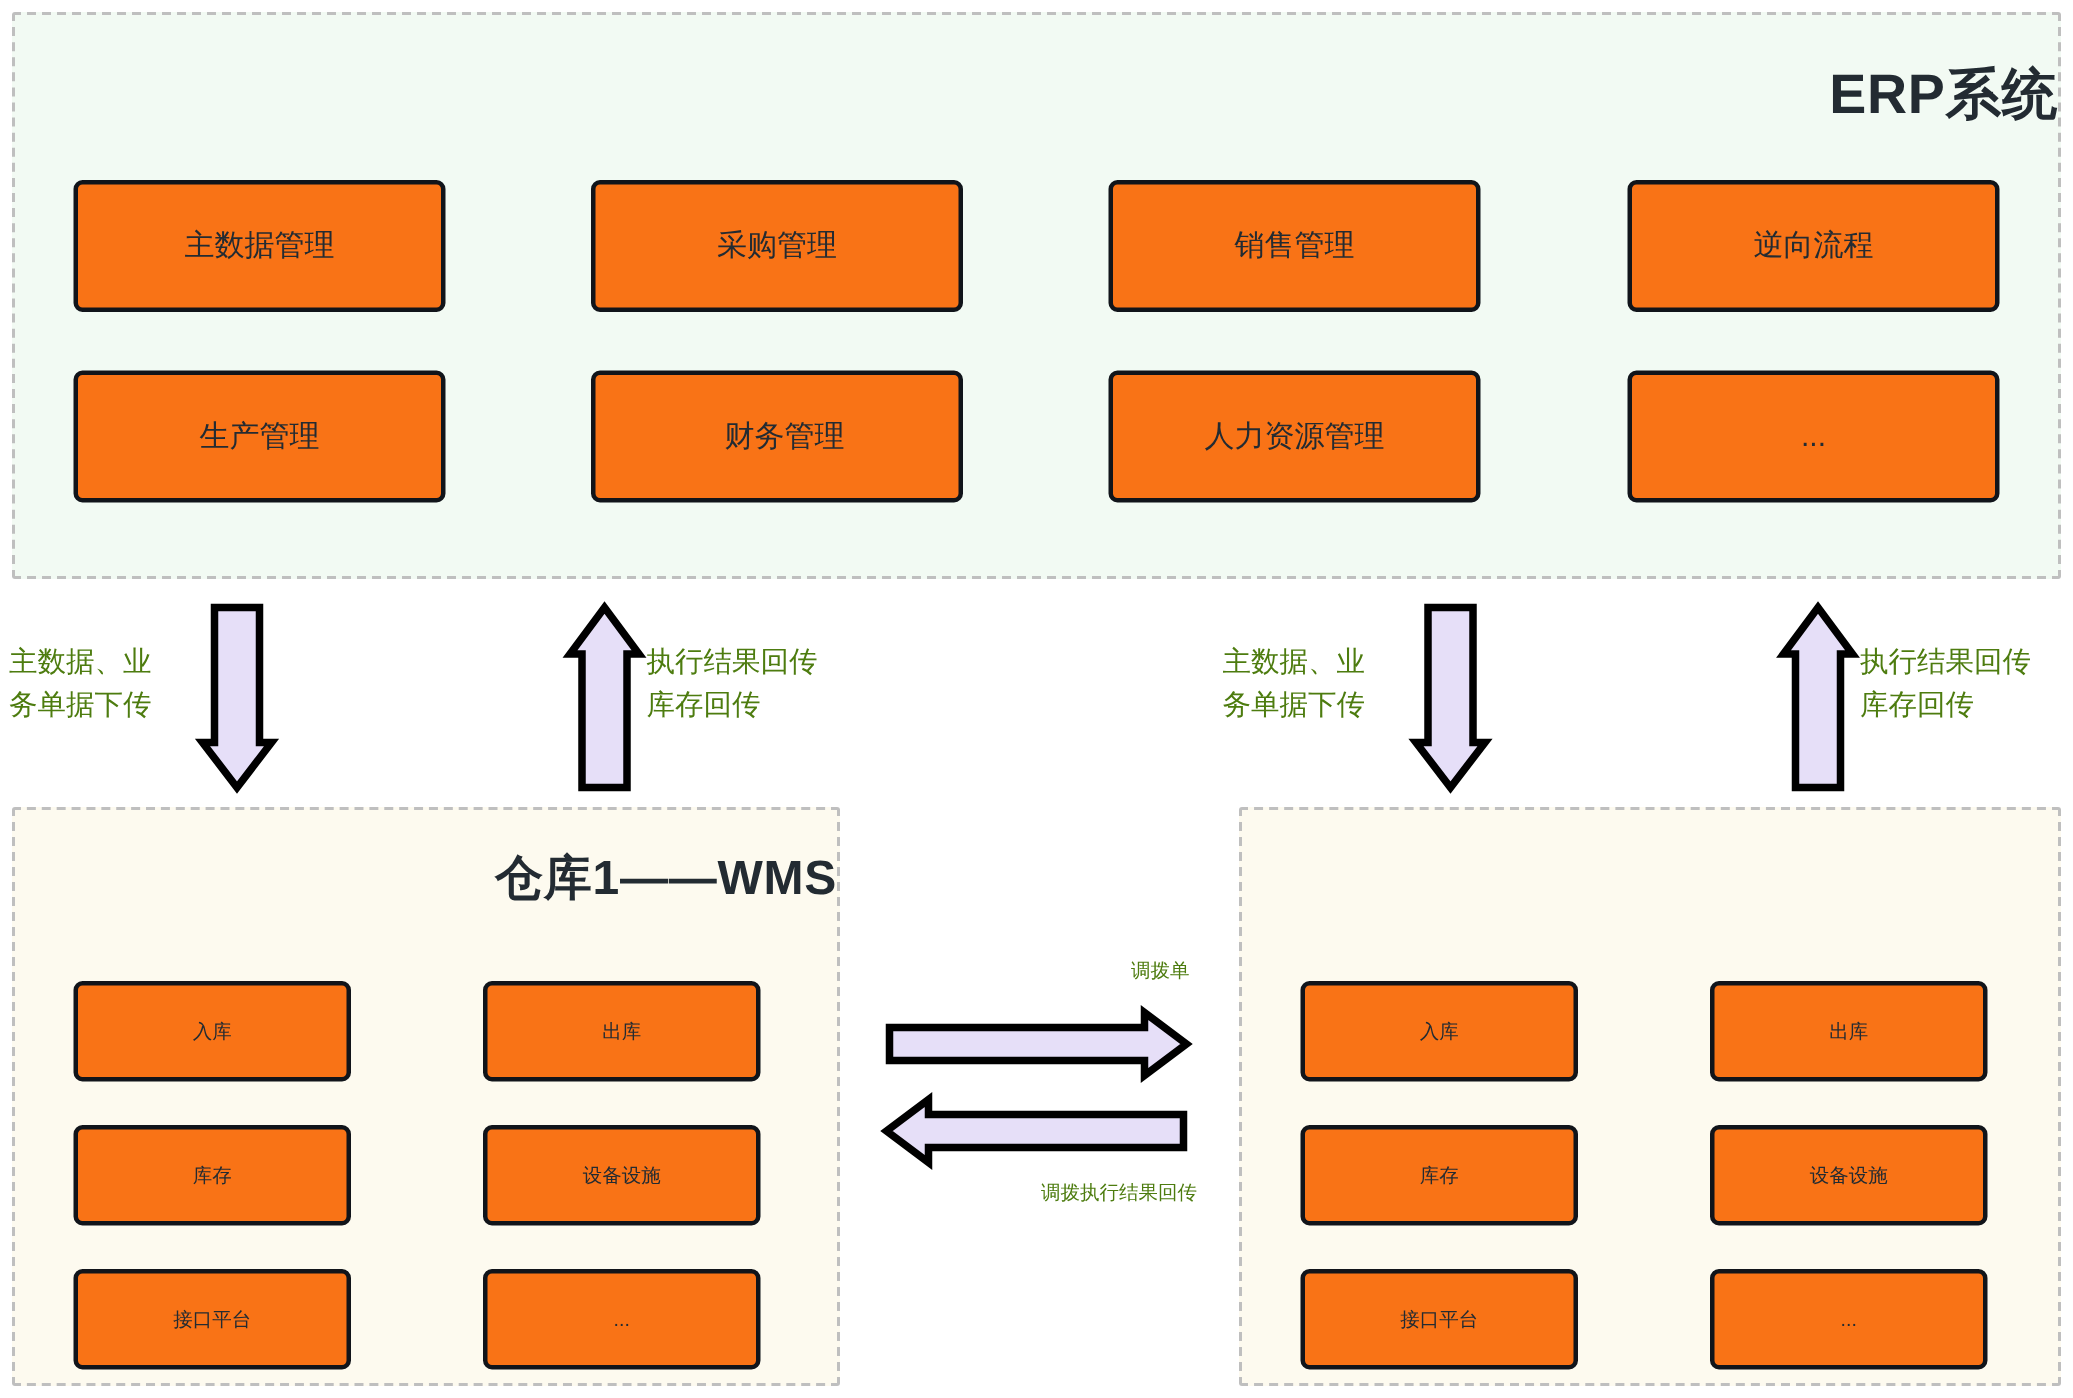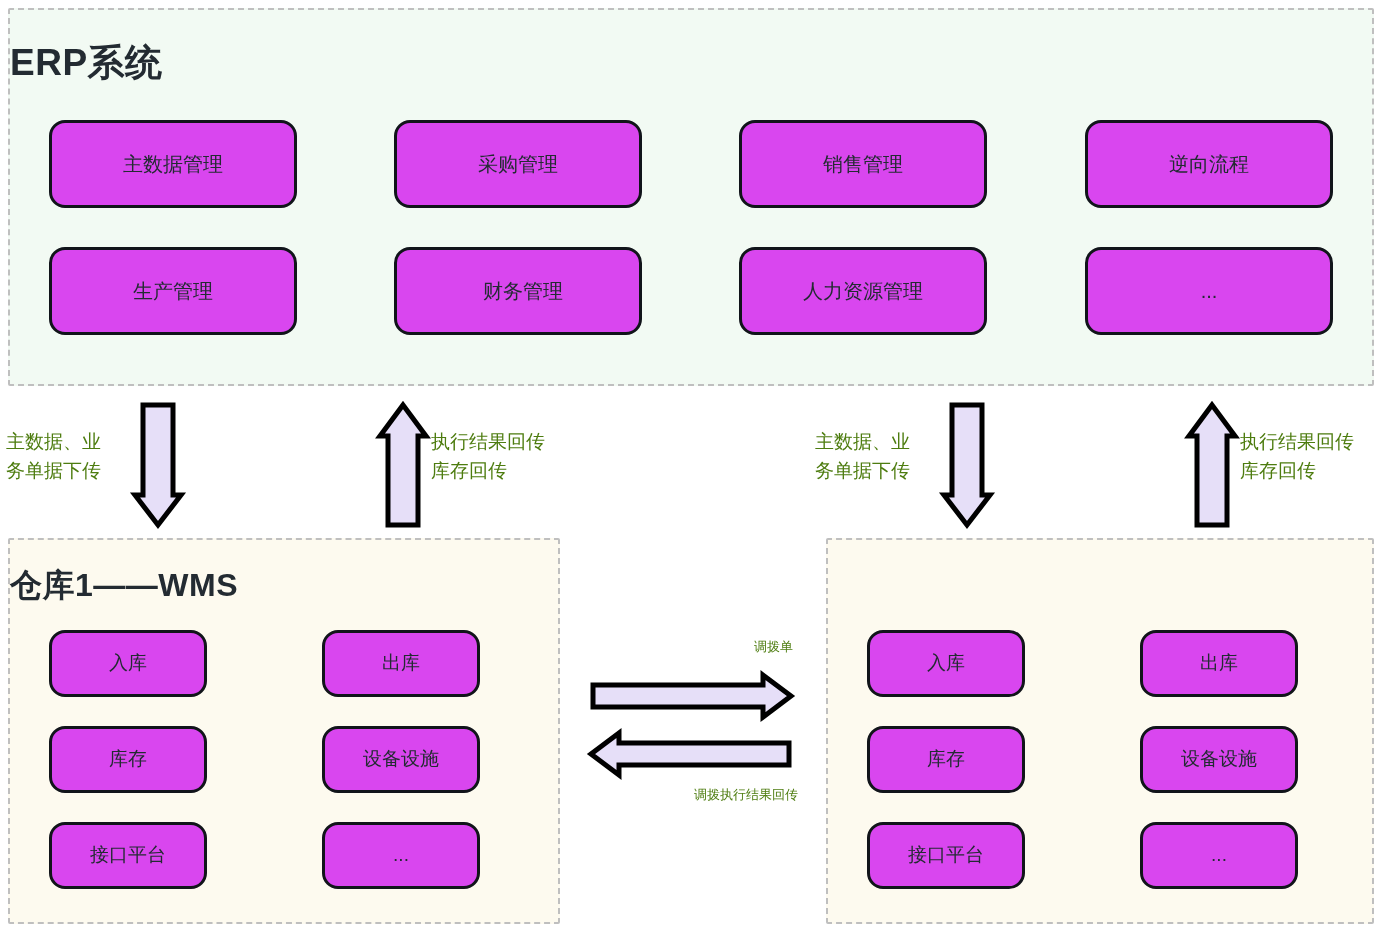--- a/index.html
+++ b/index.html
@@ -37,45 +37,45 @@
   .group-wms2 {
     left: 826px; top: 538px;
     width: 548px; height: 386px;
     background: #FDFAEF;
   }
 
   
   .group-title {
     position: absolute;
     left: 0; right: 0;
-    text-align: left;
+    text-align: right;
     font-weight: bold;
     color: #232B32;
     letter-spacing: 0.5px;
     white-space: nowrap;
   }
   .title-erp { top: 28px; font-size: 37px; }
   .title-wms { top: 24px; font-size: 32px; }
 
   
   .box {
     position: absolute;
     box-sizing: border-box;
-    background: #d946ef;
+    background: #f97316;
     border: 3px solid #11141A;
-    border-radius: 16px;
+    border-radius: 6px;
     display: flex;
     align-items: center;
     justify-content: center;
     color: #232B32;
     text-align: center;
     line-height: 1.2;
   }
   .box-erp { width: 248px; height: 88px; font-size: 20px; }
-  .box-wms { width: 158px; height: 67px; font-size: 19px; }
+  .box-wms { width: 185px; height: 67px; font-size: 13px; margin-top: 24px; }
 
   
   .flow-label {
     position: absolute;
     font-size: 19px;
     line-height: 1.55;
     color: #4d7c0f;
     white-space: pre-line;
   }
   .flow-label.mid {

